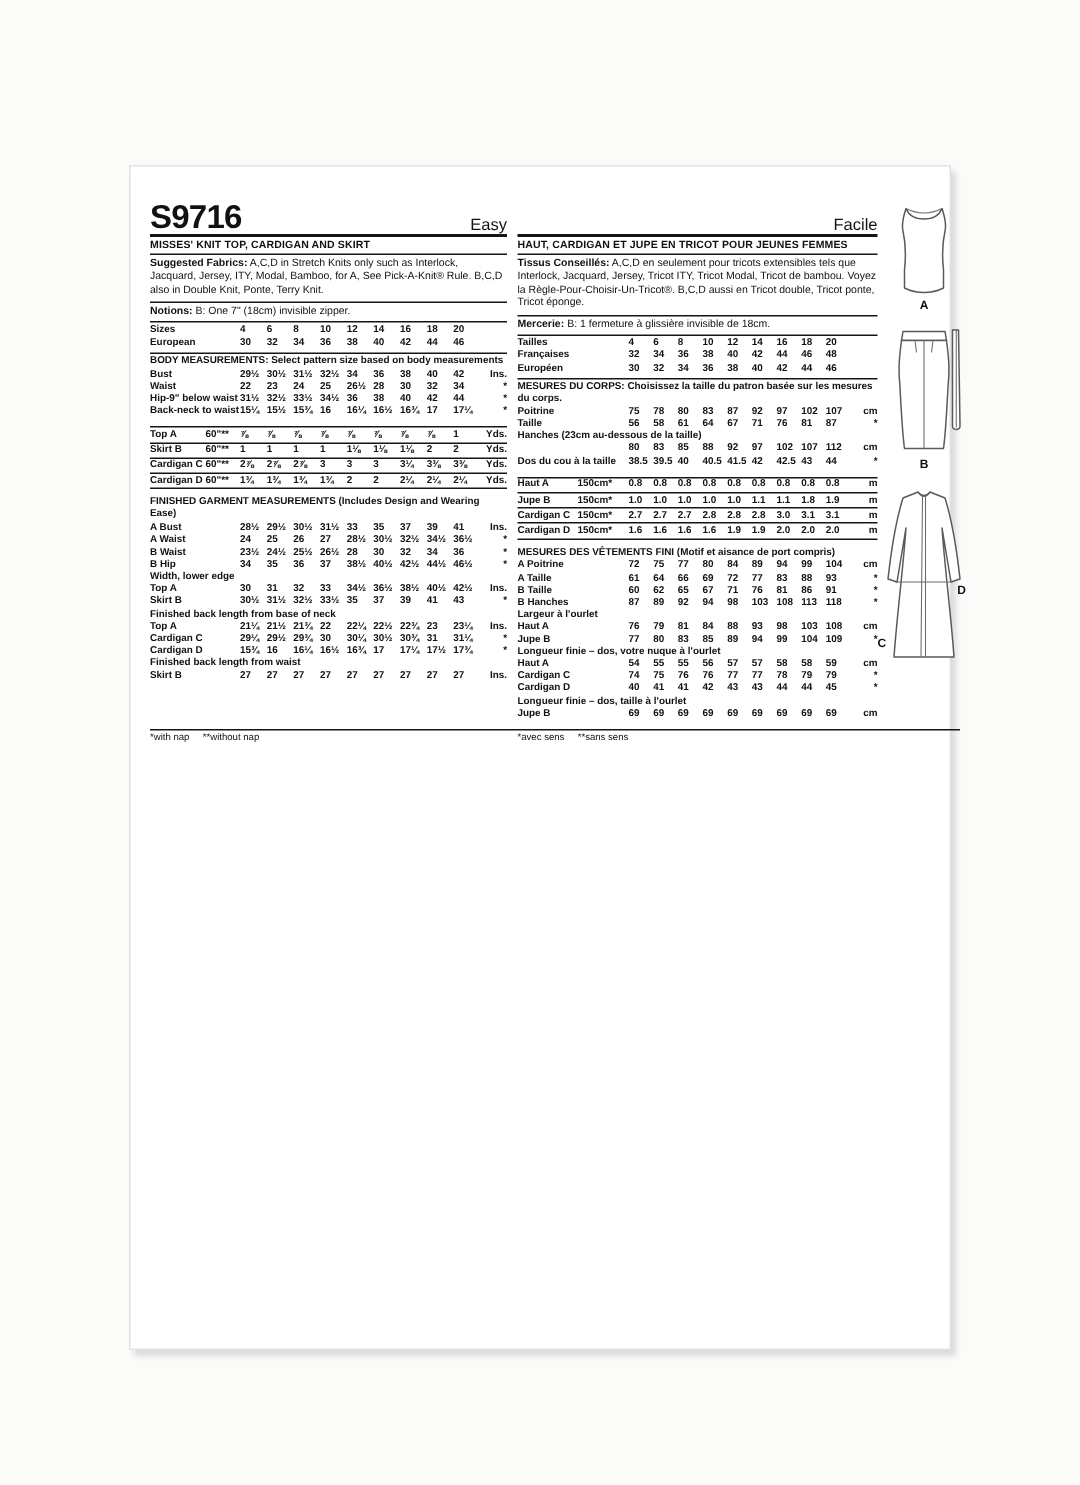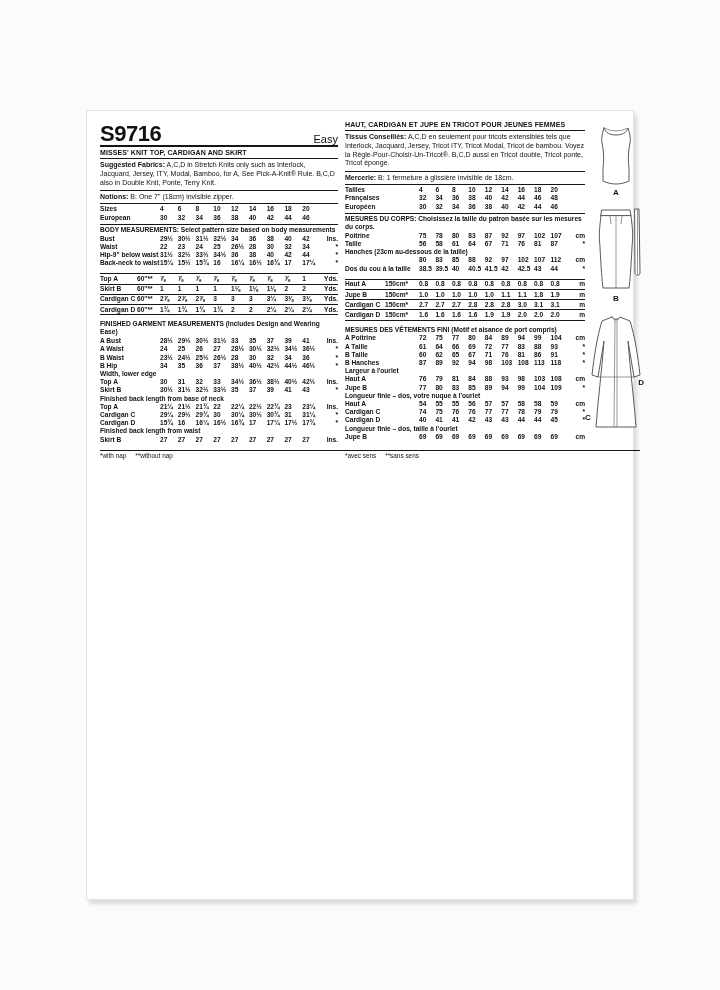--- a/index.html
+++ b/index.html
@@ -8,21 +8,21 @@
     background:#fbfbfa;
     font-family:"Liberation Sans", sans-serif;
     color:#111;
   }
   .sheet{
     position:absolute;left:86px;top:110px;width:546px;height:788px;
     background:#ffffff;border:1px solid #e2e2e0;
     box-shadow:3px 4px 4px rgba(0,0,0,.13);
   }
   .content{
-    position:absolute;left:13px;top:8px;right:6px;
+    position:absolute;left:13px;top:19px;right:6px;
     display:grid;grid-template-columns:238px 240px auto;column-gap:7px;
   }
   .col{min-width:0;}
   
   .brand-row{
     display:flex;justify-content:space-between;align-items:flex-end;
     border-bottom:2px solid #151515;height:26px;padding-bottom:0px;
   }
   .sku{font-size:22px;font-weight:700;letter-spacing:-.5px;line-height:22px;}
   .difficulty{font-size:11px;line-height:12px;}
@@ -358,20 +358,24 @@
             <span class="t-val">27</span>
             <span class="t-val">27</span>
             <span class="t-val">27</span>
             <span class="t-val">27</span>
             <span class="t-unit">Ins.</span>
           </div>
         </div>
     </div>
 
     <div class="col col-fr">
+      <div class="brand-row">
+        <span></span>
+        <span class="difficulty">Facile</span>
+      </div>
       <div class="title-row">HAUT, CARDIGAN ET JUPE EN TRICOT POUR JEUNES FEMMES</div>
       <p class="para">
         <b>Tissus Conseillés:</b>
         <span>A,C,D en seulement pour tricots extensibles tels que Interlock, Jacquard, Jersey, Tricot ITY, Tricot Modal, Tricot de bambou. Voyez la Règle-Pour-Choisir-Un-Tricot®. B,C,D aussi en Tricot double, Tricot ponte, Tricot éponge.</span>
       </p>
       <div class="notions">
         <b>Mercerie:</b>
         <span>B: 1 fermeture à glissière invisible de 18cm.</span>
       </div>
       <div class="tbl sizes-tbl">

